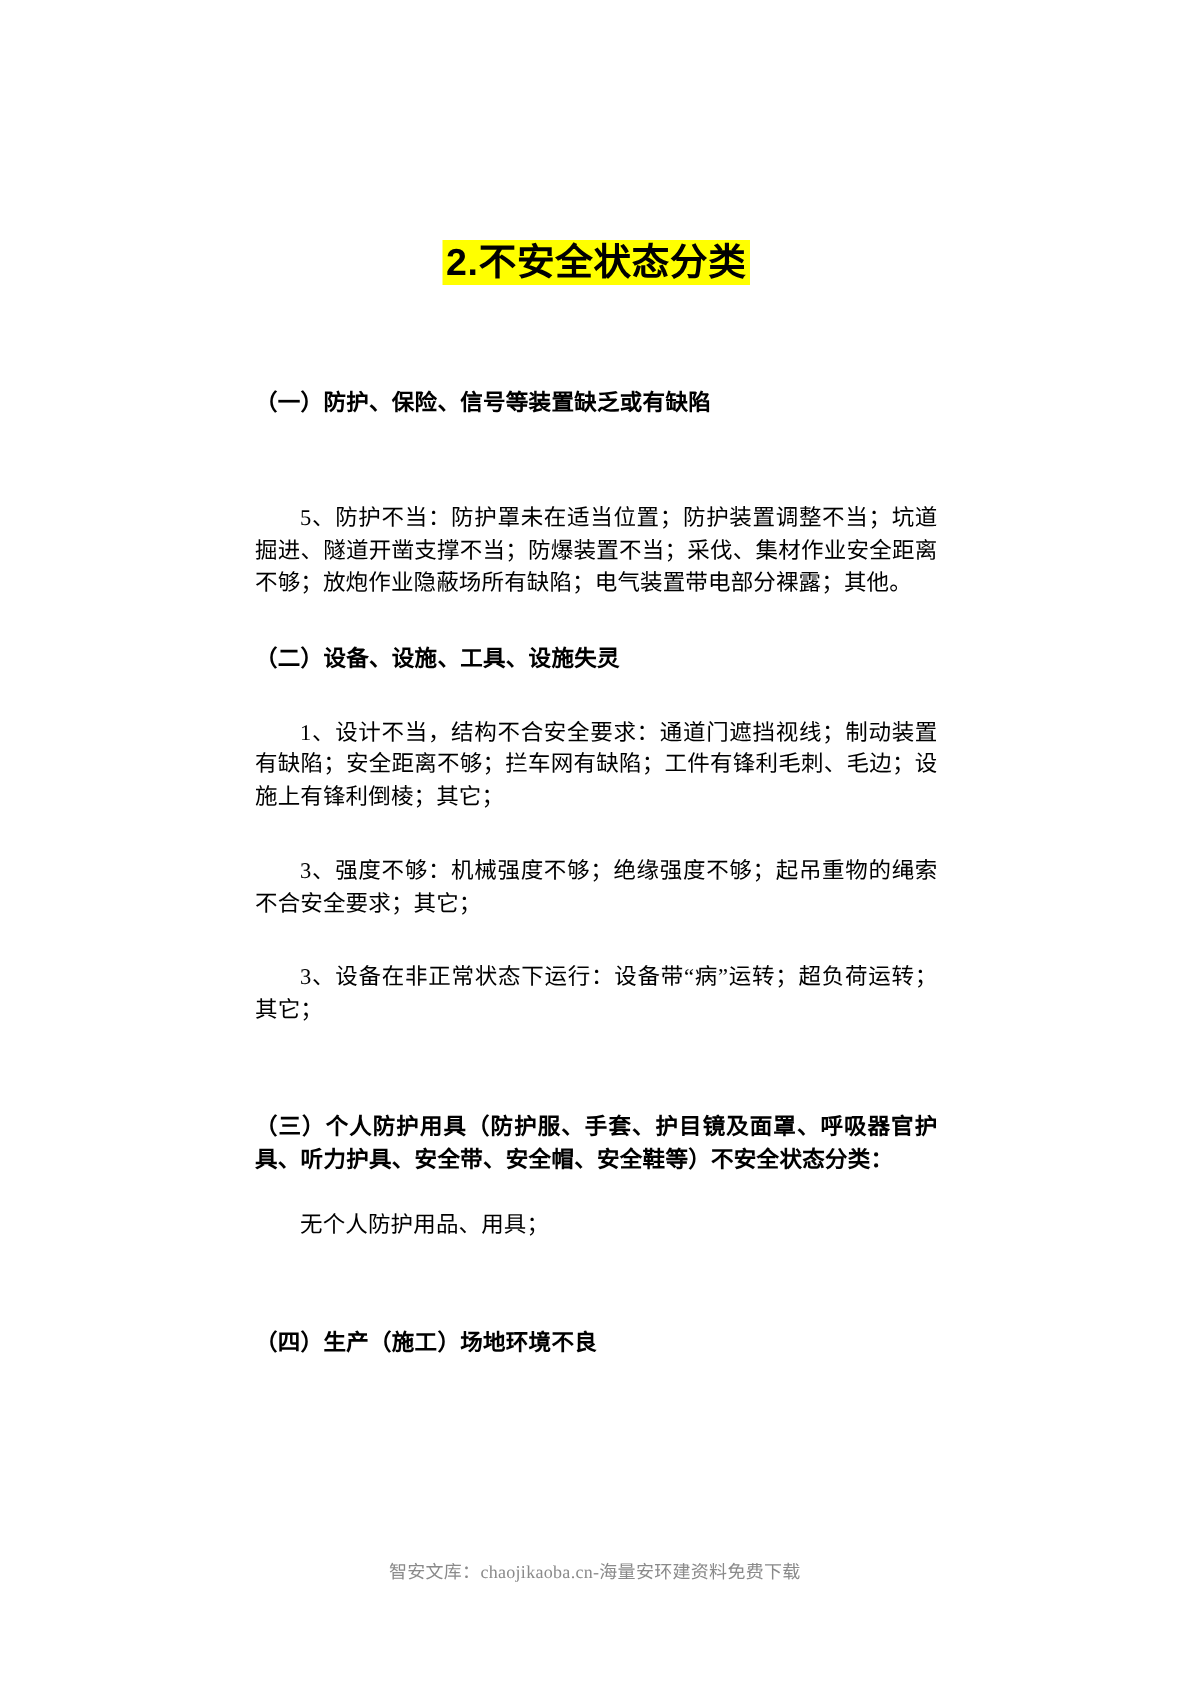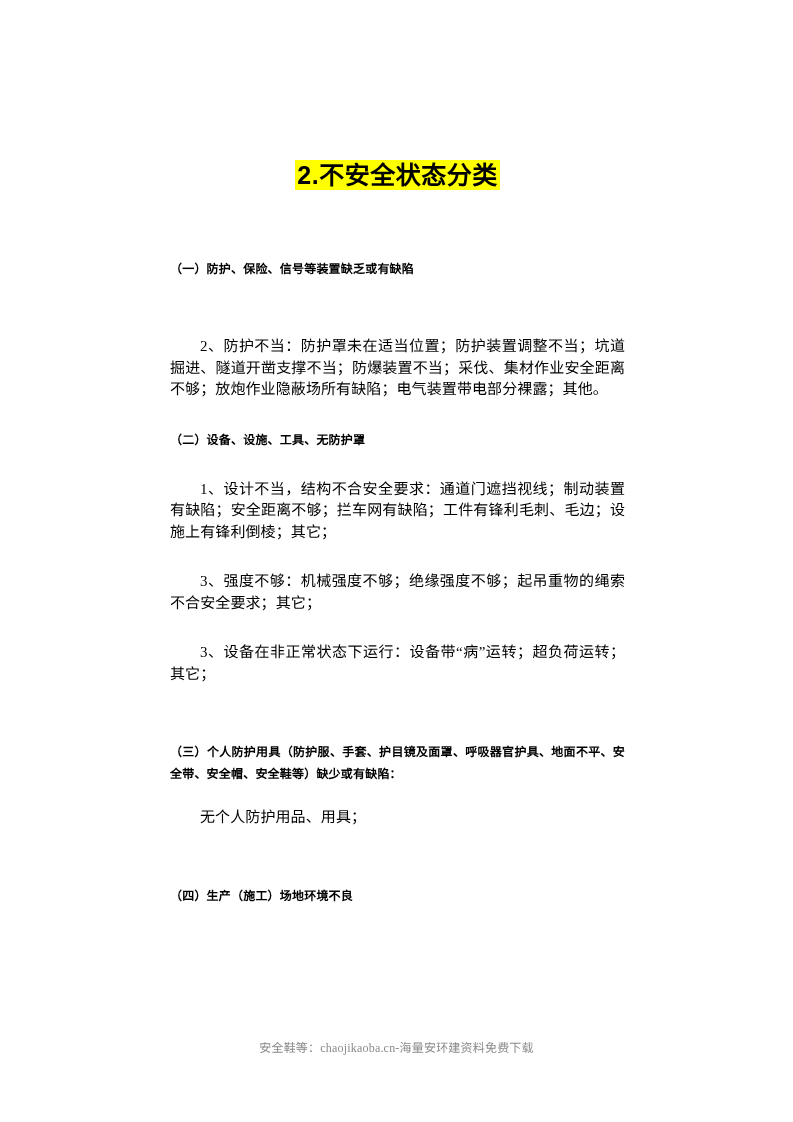--- a/index.html
+++ b/index.html
@@ -54,21 +54,21 @@
   .flow {
     position: absolute;
     top: 258px;
     left: 0;
     width: 455px;
   }
 
   h2.section-heading {
     font-family: Liberation Sans, sans-serif;
     font-weight: bold;
-    font-size: 12px;
+    font-size: 15px;
     line-height: 22px;
     margin: 0;
     padding: 0;
     letter-spacing: 0.2px;
     text-align: justify;
     text-justify: inter-ideograph;
   }
 
   p.para {
     font-family: "Liberation Serif", "DejaVu Serif", serif;
@@ -109,39 +109,39 @@
 
     <div class="doc-title">
       <span class="hl"><span>2.</span><span>不安全状态分类</span></span>
     </div>
 
     <div class="flow">
 
       <h2 class="section-heading">（一）防护、保险、信号等装置缺乏或有缺陷</h2>
       <div class="gap-lg"></div>
       <div class="gap-lg"></div>
-      <p class="para">2、防护不当：防护罩未在适当位置；防护装置调整不当；坑道掘进、隧道开凿支撑不当；防爆装置不当；采伐、集材作业安全距离不够；放炮作业隐蔽场所有缺陷；电气装置带电部分裸露；其他。</p>
+      <p class="para">5、防护不当：防护罩未在适当位置；防护装置调整不当；坑道掘进、隧道开凿支撑不当；防爆装置不当；采伐、集材作业安全距离不够；放炮作业隐蔽场所有缺陷；电气装置带电部分裸露；其他。</p>
       <div class="gap-lg"></div>
 
-      <h2 class="section-heading">（二）设备、设施、工具、无防护罩</h2>
+      <h2 class="section-heading">（二）设备、设施、工具、设施失灵</h2>
       <div class="gap-lg"></div>
       <p class="para">1、设计不当，结构不合安全要求：通道门遮挡视线；制动装置有缺陷；安全距离不够；拦车网有缺陷；工件有锋利毛刺、毛边；设施上有锋利倒棱；其它；</p>
       <div class="gap-lg"></div>
       <p class="para">3、强度不够：机械强度不够；绝缘强度不够；起吊重物的绳索不合安全要求；其它；</p>
       <div class="gap-lg"></div>
       <p class="para">3、设备在非正常状态下运行：设备带“病”运转；超负荷运转；其它；</p>
       <div class="gap-lg"></div>
       <div class="gap-lg"></div>
 
-      <h2 class="section-heading">（三）个人防护用具（防护服、手套、护目镜及面罩、呼吸器官护具、地面不平、安全带、安全帽、安全鞋等）缺少或有缺陷：</h2>
+      <h2 class="section-heading">（三）个人防护用具（防护服、手套、护目镜及面罩、呼吸器官护具、听力护具、安全带、安全帽、安全鞋等）不安全状态分类：</h2>
       <div class="gap-md"></div>
       <p class="para">无个人防护用品、用具；</p>
       <div class="gap-lg"></div>
       <div class="gap-lg"></div>
 
       <h2 class="section-heading">（四）生产（施工）场地环境不良</h2>
 
     </div>
   </div>
 
-  <div class="footer">安全鞋等：chaojikaoba.cn-海量安环建资料免费下载</div>
+  <div class="footer">智安文库：chaojikaoba.cn-海量安环建资料免费下载</div>
 
 </div>
 
 </body></html>

